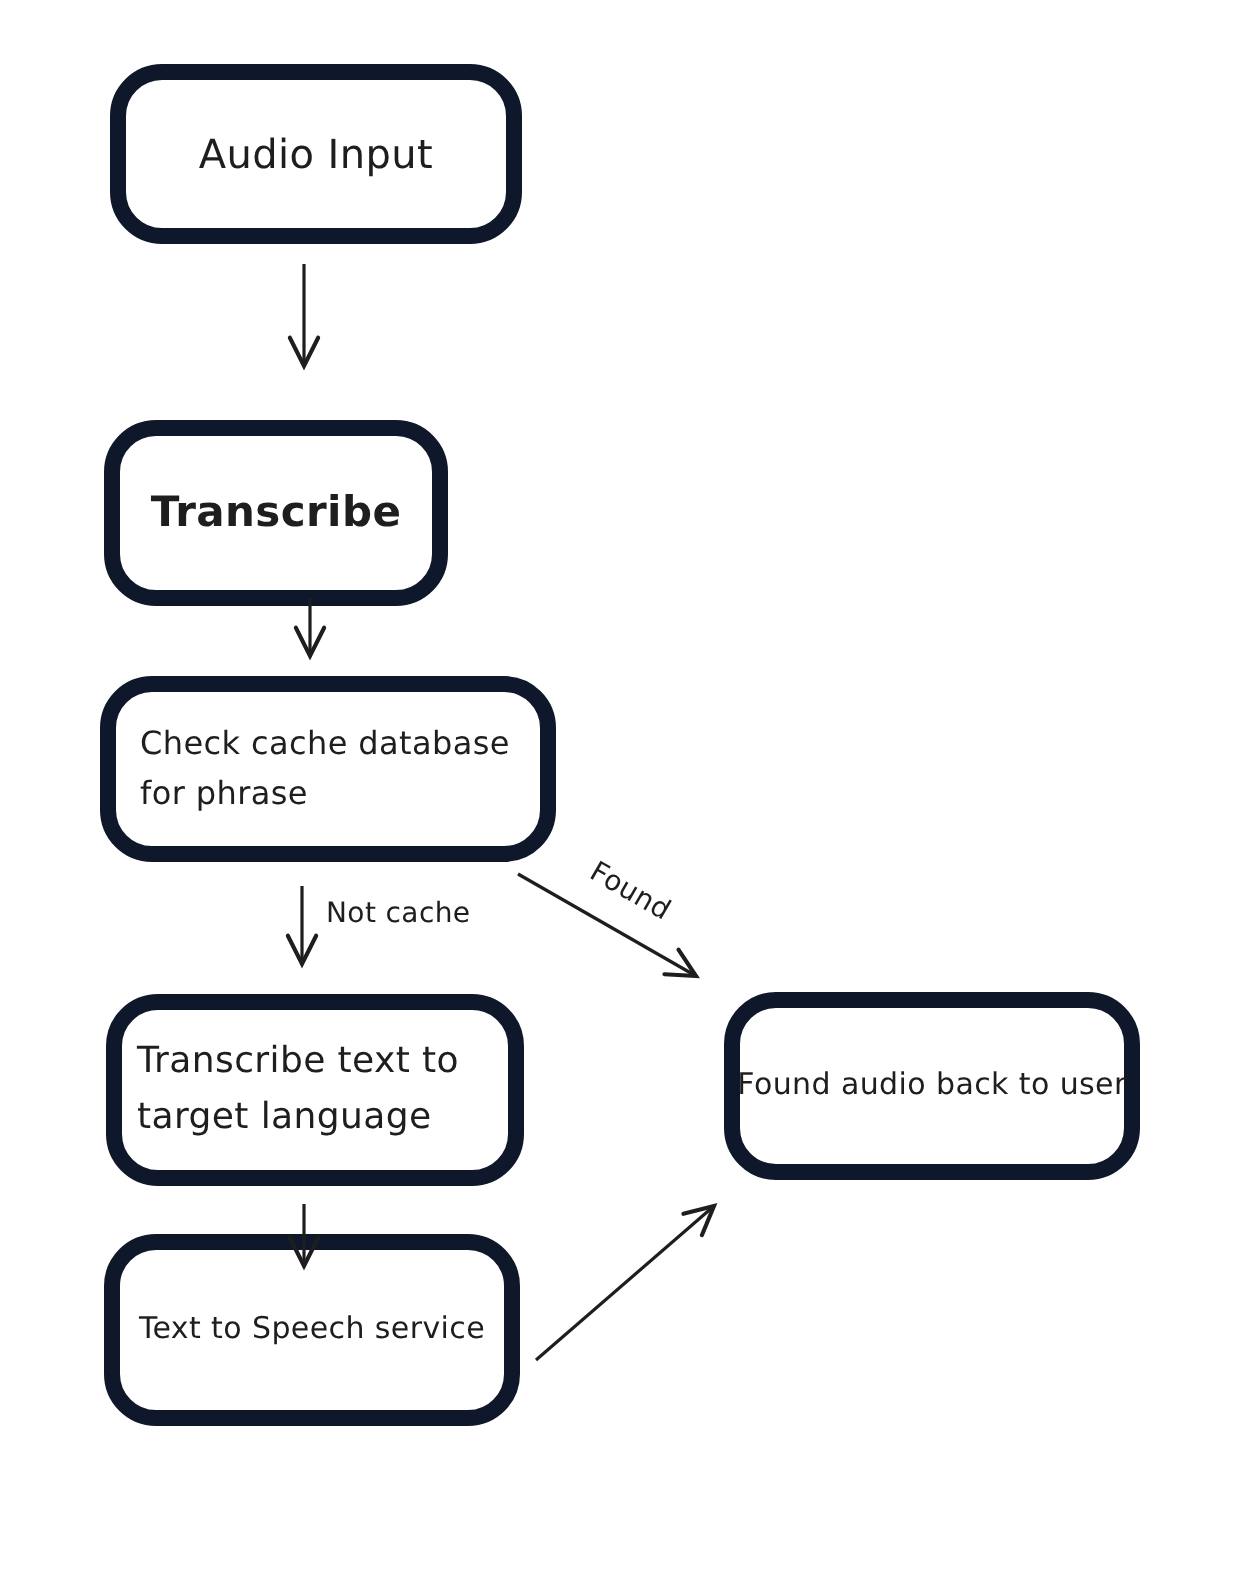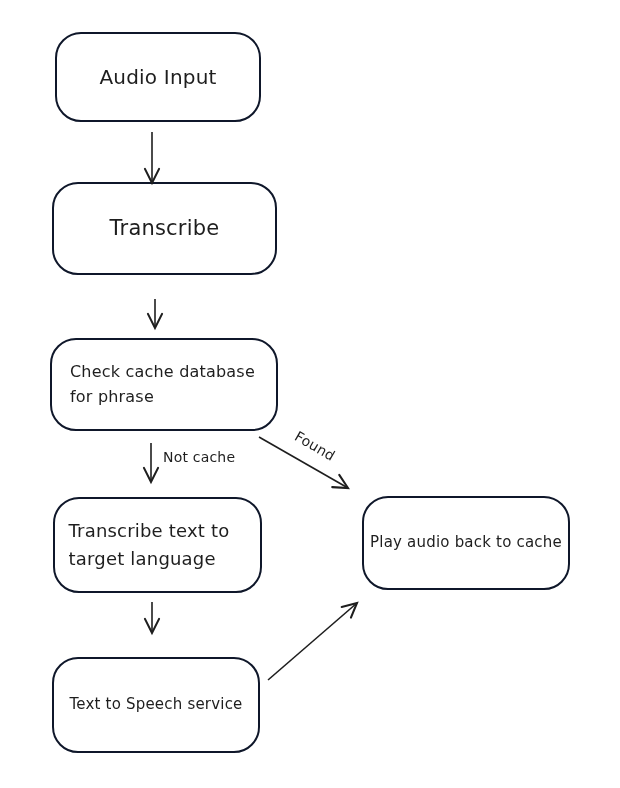--- a/index.html
+++ b/index.html
@@ -12,39 +12,39 @@
     width: 620px;
     height: 788px;
     background: #ffffff;
     font-family: "DejaVu Sans", sans-serif;
     color: #1e1e1e;
     overflow: hidden;
   }
   .node {
     position: absolute;
     box-sizing: border-box;
-    border: 2px solid #0f172a;
+    border: 8px solid #0f172a;
     border-radius: 26px;
     background: #ffffff;
     display: flex;
     align-items: center;
     justify-content: center;
   }
   .node .label {
     display: block;
     text-align: left;
     line-height: 1.55;
     letter-spacing: 0.2px;
   }
   .n1 { left: 55px;  top: 32px;  width: 206px; height: 90px; font-size: 20px; }
-  .n2 { left: 52px;  top: 182px; width: 225px; height: 93px; font-size: 21px; }
+  .n2 { left: 52px;  top: 210px; width: 172px; height: 93px; font-size: 21px; font-weight: bold; }
   .n3 { left: 50px;  top: 338px; width: 228px; height: 93px; font-size: 16px; }
   .n4 { left: 53px;  top: 497px; width: 209px; height: 96px; font-size: 18px; }
   .n5 { left: 362px; top: 496px; width: 208px; height: 94px; font-size: 15px; }
-  .n6 { left: 52px;  top: 657px; width: 208px; height: 96px; font-size: 15px; }
+  .n6 { left: 52px;  top: 617px; width: 208px; height: 96px; font-size: 15px; }
   .n1 .label, .n2 .label, .n5 .label, .n6 .label { white-space: nowrap; }
   .n3 .label { max-width: 188px; }
   .n4 .label { max-width: 178px; }
   .arrows {
     position: absolute;
     left: 0;
     top: 0;
     pointer-events: none;
   }
   .edge-label {
@@ -78,21 +78,21 @@
 
   <div class="node n3">
     <span class="label">Check cache database for phrase</span>
   </div>
 
   <div class="node n4">
     <span class="label">Transcribe text to target language</span>
   </div>
 
   <div class="node n5">
-    <span class="label">Play audio back to cache</span>
+    <span class="label">Found audio back to user</span>
   </div>
 
   <div class="node n6">
     <span class="label">Text to Speech service</span>
   </div>
 
   <svg class="arrows" width="620" height="788" viewBox="0 0 620 788">
     <defs>
       <marker id="ah" markerUnits="userSpaceOnUse" markerWidth="26" markerHeight="18" viewBox="-13 -7 15 14" refX="0" refY="0" orient="auto">
         <path d="M -11 -5.5 L 0 0 L -11 5.5" fill="none" stroke="#1e1e1e" stroke-width="1.6" stroke-linecap="round"></path>

